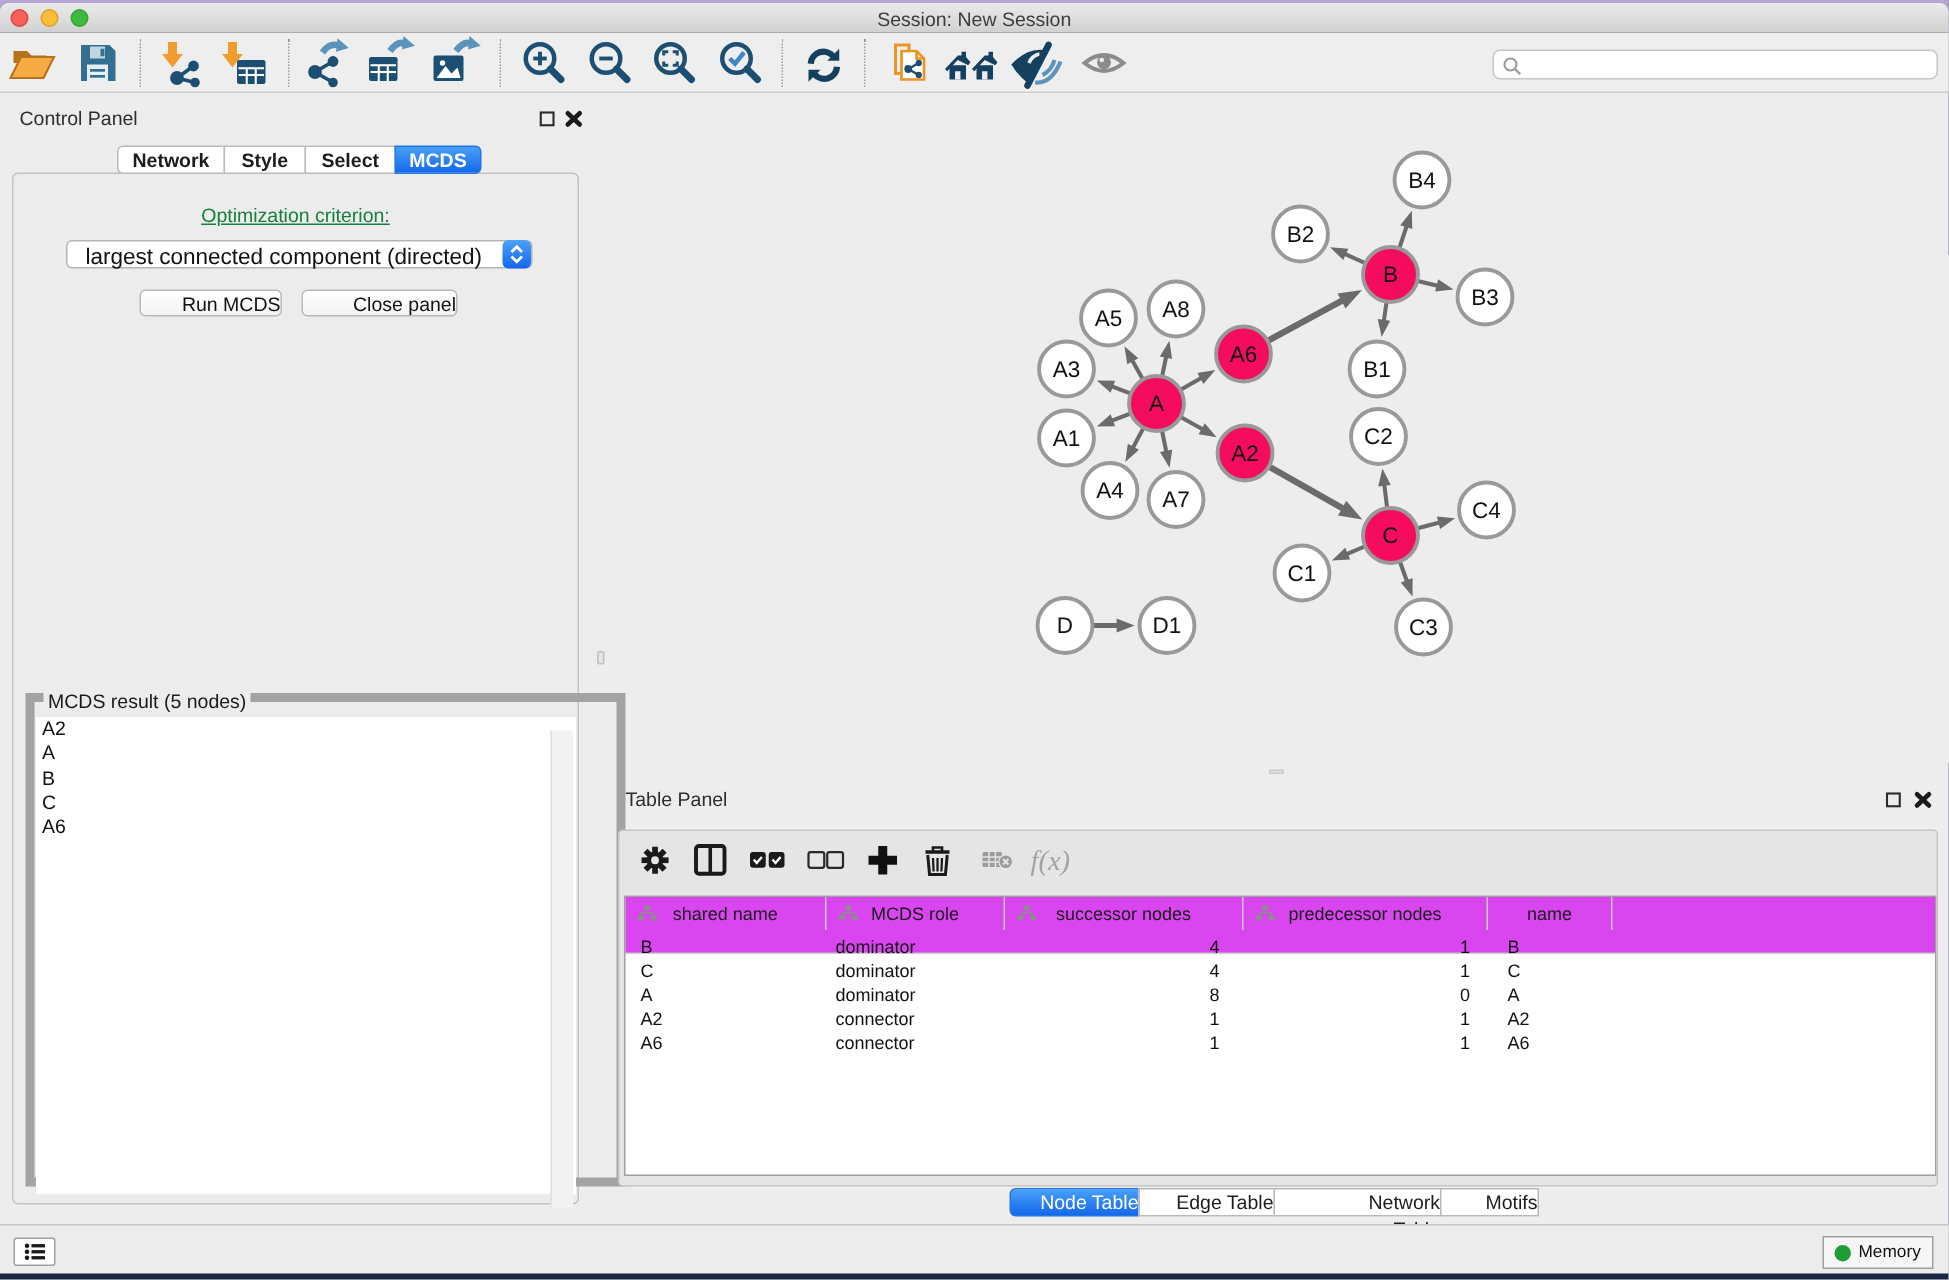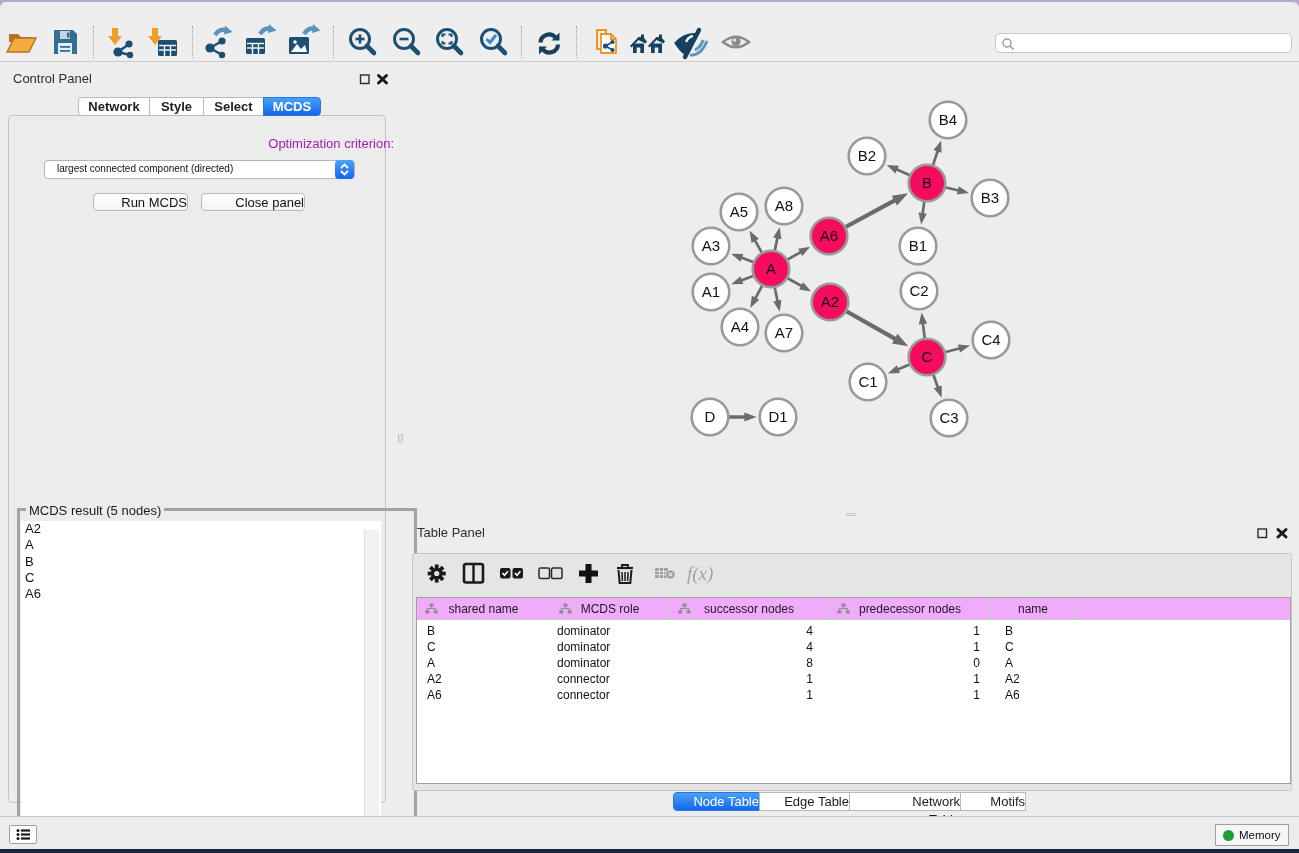--- a/index.html
+++ b/index.html
@@ -19,64 +19,70 @@
 #search { position:absolute; left:995px; top:11px; width:297px; height:20px; background:#ffffff;
   border:1px solid #c6c6c6; border-radius:5px; }
 
 #cp-title { position:absolute; left:13px; top:69px; font-size:13px; color:#2d2d2d; }
 #cp-panel { position:absolute; left:8px; top:113px; width:378px; height:688px; background:#ececec;
   border:1px solid #c3c3c3; border-radius:4px; }
 .seg { position:absolute; top:95px; height:19px; background:#ffffff; border:1px solid #b9b9b9; font-size:13px;
   color:#1c1c1c; text-align:center; line-height:18px;font-weight:bold; }
 .btn { position:absolute; background:linear-gradient(#ffffff,#f3f3f3); border:1px solid #b9b9b9; border-radius:4px;
   font-size:13px; color:#111; text-align:right; }
-#opt-label { position:absolute; left:0; top:134px; width:394px; text-align:right; font-size:13px; color:#a21caf; }
+#opt-label { position:absolute; left:0; top:134px; width:394px; text-align:center; font-size:13px; color:#15803d;text-decoration:underline; }
 #dropdown { position:absolute; left:44px; top:157.5px; width:311px; height:19px; background:#fff;
   border:1px solid #b5b5b5; border-radius:4px; }
-#dropdown .txt { position:absolute; left:12px; top:2px; font-size:10px; color:#111; }
+#dropdown .txt { position:absolute; left:12px; top:2px; font-size:15px; color:#111; }
 #dd-spin { position:absolute; right:0px; top:-1px; width:19px; height:19px; border-radius:4px;
   background:linear-gradient(#4da2f9,#1566ec); }
-#groupbox { position:absolute; left:17px; top:460px; width:400px; height:329px; border:3px solid #a3a3a3;margin-top:46px; }
+#groupbox { position:absolute; left:17px; top:460px; width:400px; height:329px; border:6px solid #a3a3a3; }
 #gb-label { position:absolute; left:6px; top:-8px; background:#ececec; padding:0 3px; font-size:13px; color:#1a1a1a; }
 #gb-list { position:absolute; left:1px; top:10px; width:360px; height:318px; background:#ffffff; font-size:13px; color:#111; }
 #gb-list .row { height:16.3px; padding-left:4px; }
 #gb-scroll { position:absolute; right:2px; top:9px; width:15px; height:318px; background:#f2f2f2; border-left:1px solid #e0e0e0; }
 
 #netwin { position:absolute; left:403px; top:63px; width:895px; height:449px; background:#ffffff;
   border:1px solid #9f9f9f; border-radius:4px 4px 0 0; }
 #net-title { position:absolute; left:0; top:0; width:100%; height:20px; background:linear-gradient(#f1f1f1,#d6d6d6);
   border-bottom:1px solid #b2b2b2; border-radius:4px 4px 0 0; }
 #net-title .tl { position:absolute; top:4.5px; width:11px; height:11px; border-radius:50%; }
 #net-title .t { position:absolute; top:3px; width:100%; text-align:center; font-size:13px; font-weight:bold; color:#202020; }
 
 #tp-title { position:absolute; left:417px; top:522.5px; font-size:13px; color:#2d2d2d; }
 #tp-toolbar { position:absolute; left:412px; top:550.5px; width:880px; height:238px; background:#e5e5e5;
   border:1px solid #c6c6c6; border-radius:3px; }
 #table { position:absolute; left:416px; top:594.5px; width:875px; height:187px; background:#ffffff; border:1px solid #9f9f9f; }
-#thead { position:absolute; left:0; top:0; width:873px; height:22px; background:#f0abfc; border-bottom:1px solid #c9c9c9; }
+#thead { position:absolute; left:0; top:0; width:873px; height:38px; background:#d946ef; border-bottom:1px solid #c9c9c9; }
 #thead .hc { position:absolute; top:0; height:22px; border-right:1px solid #c9c9c9; font-size:12px; color:#1a1a1a;
   text-align:center; line-height:22px; }
 #tbody { position:absolute; left:0; top:23px; width:873px; font-size:12px; color:#111; }
 #tbody .tr { position:absolute; height:16px; line-height:16px; }
 .btab { position:absolute; top:790px; height:19px; background:#ffffff; border:1px solid #b9b9b9; font-size:13px;
   color:#1c1c1c; text-align:right; line-height:18px; }
 
 #statusbar { position:absolute; left:0; top:813.5px; width:1299px; height:32px; background:#ececec; border-top:1px solid #c6c6c6; }
 </style>
 </head>
 <body>
 <div id="purple"></div>
 <div id="app">
 <style>
 .hicn { position:absolute; top:5px; }
 .num1 { position:absolute; left:253px; width:143px; text-align:right; }
 .num2 { position:absolute; left:412px; width:151px; text-align:right; }
 #tbody span { display:inline; }
 </style>
 
+<div id="titlebar">
+  <div class="tl" style="left:7px;background:#f7615a;border:0.5px solid #e0443a;"></div>
+  <div class="tl" style="left:27px;background:#f8bd39;border:0.5px solid #dfa023;"></div>
+  <div class="tl" style="left:47px;background:#3db940;border:0.5px solid #34a336;"></div>
+  <div id="title-text">Session: New Session</div>
+</div>
 
 <div id="toolbar">
   <div class="tsep" style="left:93px"></div>
   <div class="tsep" style="left:192px"></div>
   <div class="tsep" style="left:333px"></div>
   <div class="tsep" style="left:521px"></div>
   <div class="tsep" style="left:576px"></div>
 
   <svg class="ticon" style="left:3px" viewBox="0 0 36 36">
     <path d="M6,10 h9 l3,3 h10 v5 H6 z" fill="#b5731d"></path>

